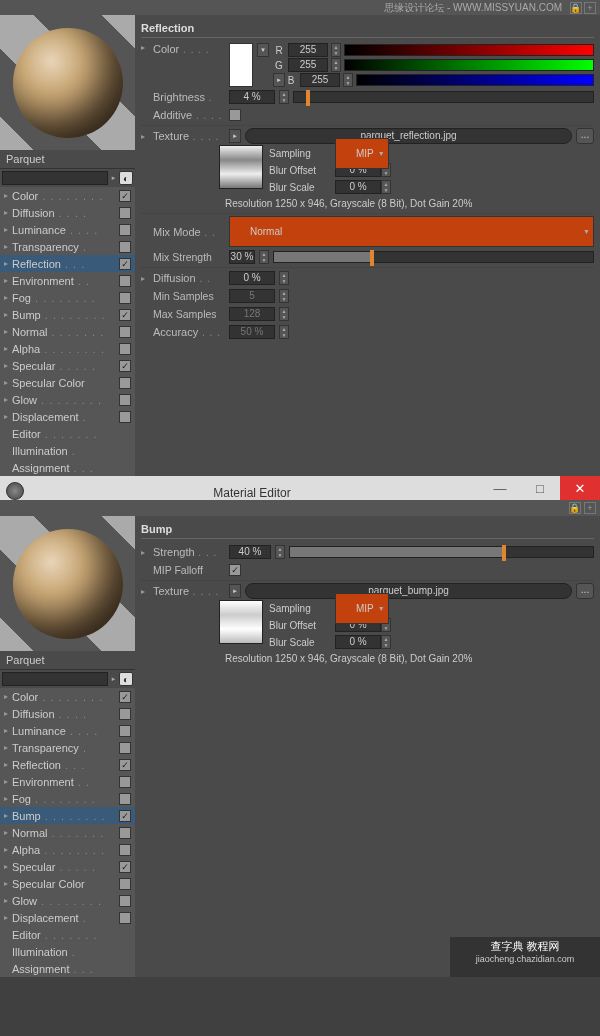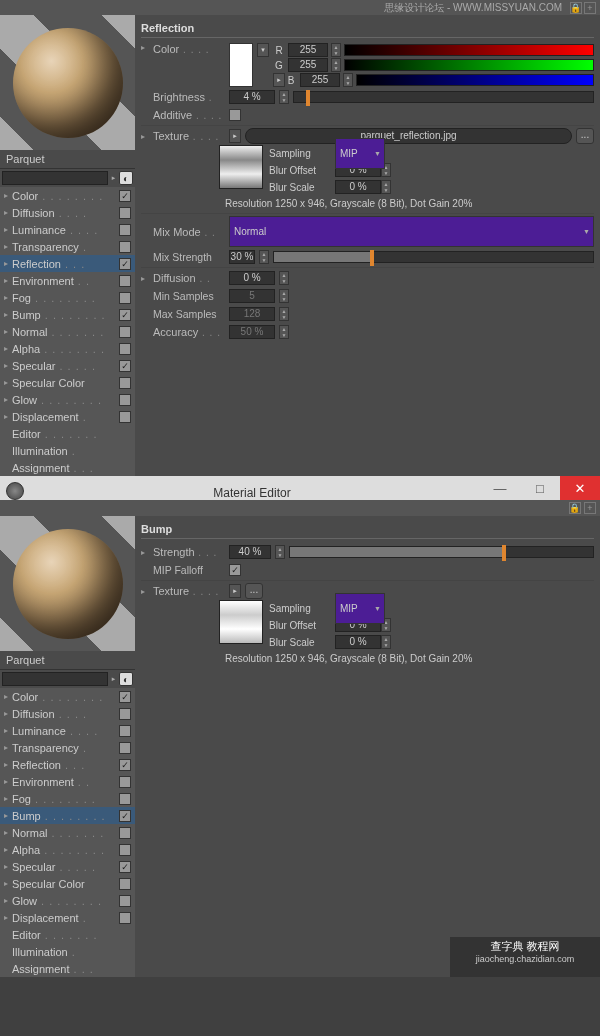--- a/index.html
+++ b/index.html
@@ -48,21 +48,21 @@
 .slider-marker { position:absolute; top:-2px; width:4px; height:16px; background:#e0862f; }
 .small-tri-btn { width:12px; height:14px; background:#555; border:1px solid #333; display:flex; align-items:center; justify-content:center; font-size:7px; color:#ccc; }
 .tex-row { display:flex; align-items:center; gap:4px; }
 .tex-field { flex:1; height:16px; background:#333; border:1px solid #222; color:#ccc; text-align:center; line-height:14px; border-radius:8px; font-size:10px; }
 .tex-dots-btn { width:18px; height:16px; background:#555; border:1px solid #333; border-radius:3px; color:#ccc; text-align:center; line-height:12px; font-size:10px; }
 .tex-preview { width:44px; height:44px; background:linear-gradient(to bottom,#eee,#888,#eee,#777); border:1px solid #222; }
 .tex-details { display:flex; gap:6px; align-items:flex-start; margin-left:78px; }
 .tex-props { display:flex; flex-direction:column; gap:1px; }
 .tex-prop-row { display:flex; align-items:center; gap:0; height:16px; }
 .tex-prop-label { width:66px; color:#ccc; font-size:10px; }
-.dropdown { height:31px; background:#4c1d95; border:1px solid #333; color:#ccc; padding:0 14px 0 4px; font-size:10px; position:relative; display:flex; align-items:center; min-width:50px; }
+.dropdown { height:31px; background:#c2410c; border:1px solid #333; color:#ccc; padding:0 14px 0 20px; font-size:10px; position:relative; display:flex; align-items:center; min-width:50px; }
 .dropdown::after { content:"▼"; position:absolute; right:3px; font-size:7px; color:#aaa; }
 .resolution-text { color:#ccc; font-size:10px; margin-left:78px; padding:3px 6px; }
 .mixmode-dd { flex:1; }
 .disabled { color: #777; }
 .checkbox-small { width:12px; height:12px; border:1px solid #333; background:#999; display:flex; align-items:center; justify-content:center; font-size:9px; color:#222; }
 .checkbox-small.checked::after { content:"✓"; }
 
 .window-title { height:24px; background:#ddd; display:flex; align-items:flex-end; position:relative; }
 .win-title-text { flex:1; text-align:center; color:#333; font-size:12px; }
 .win-icon-left { width:18px; height:18px; margin-left:6px; background:radial-gradient(circle,#888,#444); border-radius:50%; border:1px solid #333; }
@@ -471,20 +471,21 @@
       <span class="expand-icon"></span>
       <span class="prop-label">MIP Falloff</span>
       <div class="checkbox-small checked"></div>
     </div>
     <div class="sep"></div>
 
     <div class="prop-row tex-row">
       <span class="expand-icon">▸</span>
       <span class="prop-label"><span>Texture</span><span class="dots"> . . . .</span></span>
       <div class="small-tri-btn">▸</div>
+      <div class="tex-field">parquet_bump.jpg</div>
       <div class="tex-dots-btn">...</div>
     </div>
 
     <div class="tex-details">
       <div class="tex-preview" style="background:linear-gradient(to bottom,#fff,#ccc,#fff,#bbb)"></div>
       <div class="tex-props">
         <div class="tex-prop-row">
           <span class="tex-prop-label">Sampling</span>
           <div class="dropdown">MIP</div>
         </div>

